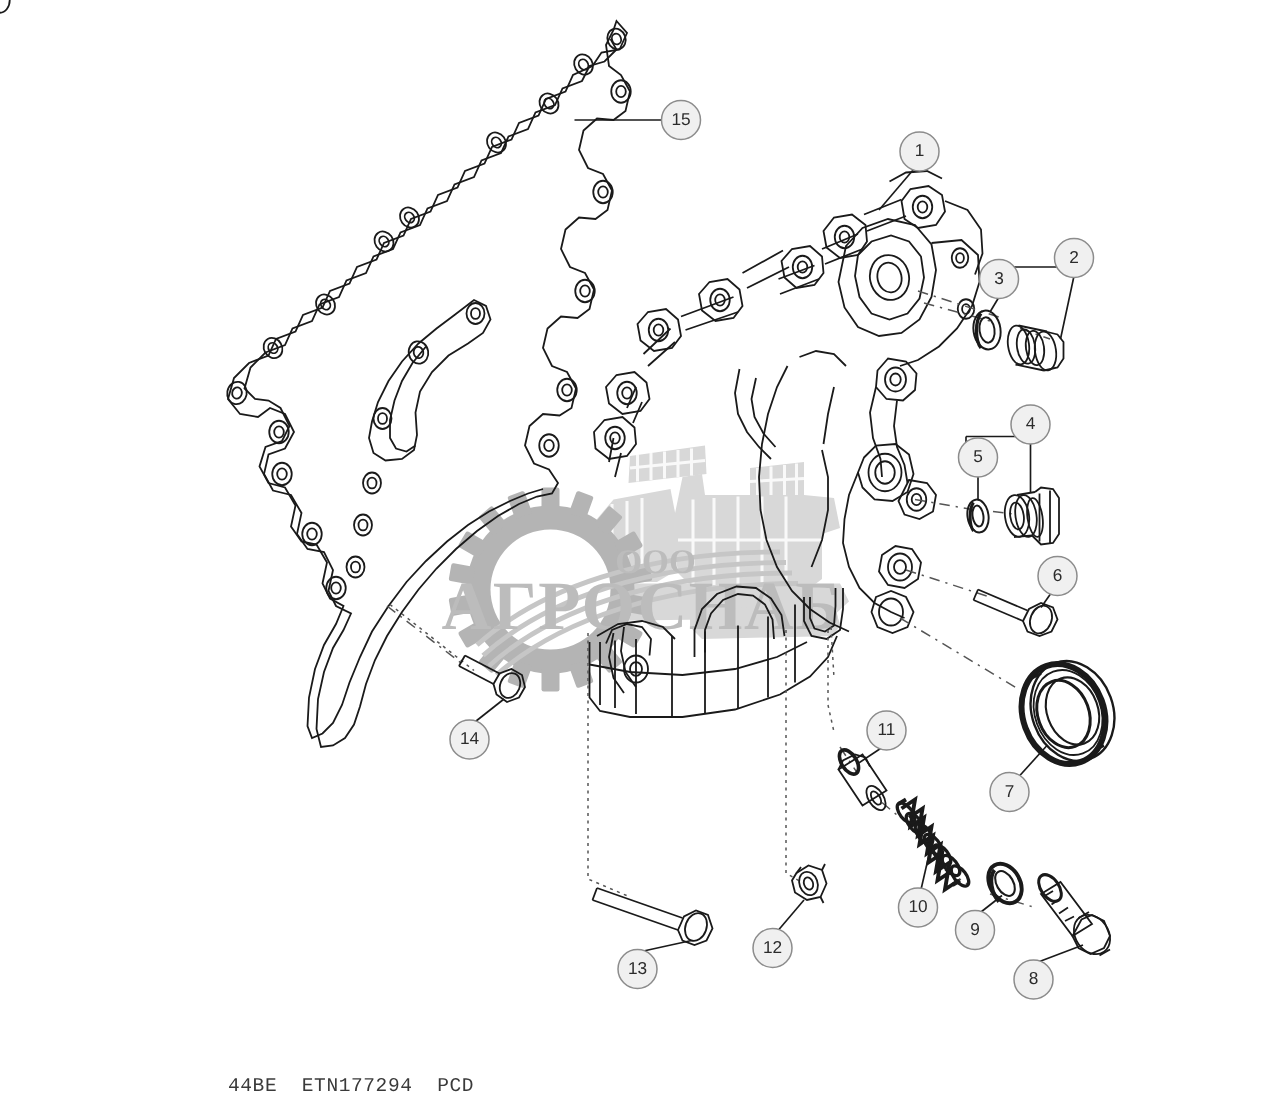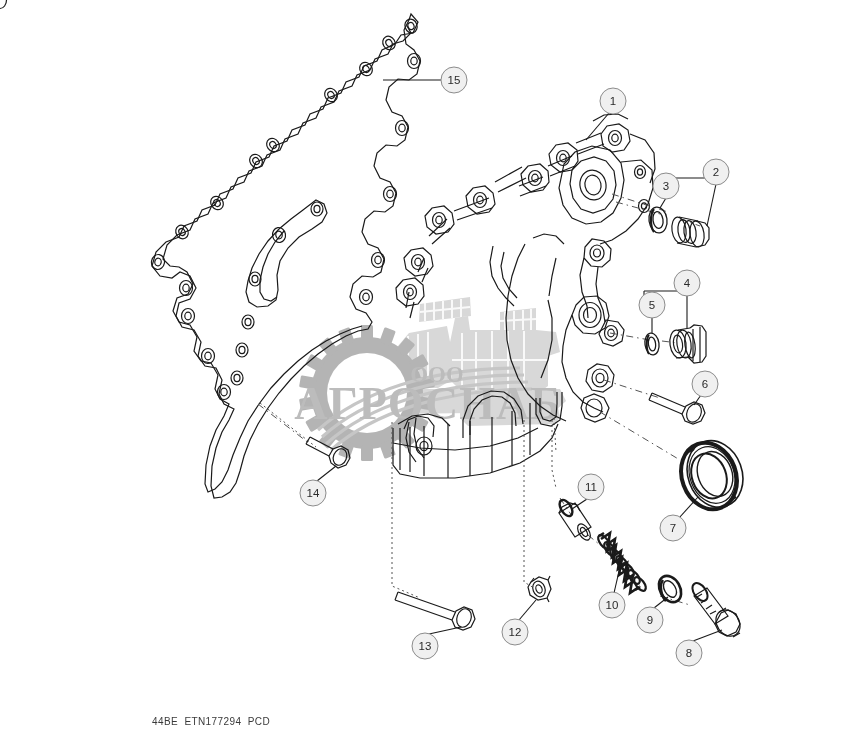--- a/index.html
+++ b/index.html
@@ -21,25 +21,25 @@
     position: absolute;
     left: 0;
     top: 0;
     width: 841px;
     height: 731px;
   }
   .caption {
     position: absolute;
     left: 152px;
     top: 716px;
-    font-size: 10px;
+    font-size: 13px;
     letter-spacing: 0.4px;
     color: #3a3a3a;
     white-space: pre;
-    font-family: Liberation Sans, sans-serif;
+    font-family: Liberation Mono, monospace;
   }
   text {
     font-family: "Liberation Sans", sans-serif;
   }
   .callout-num {
     font-size: 11.5px;
     fill: #2b2b2b;
     text-anchor: middle;
     dominant-baseline: central;
   }

